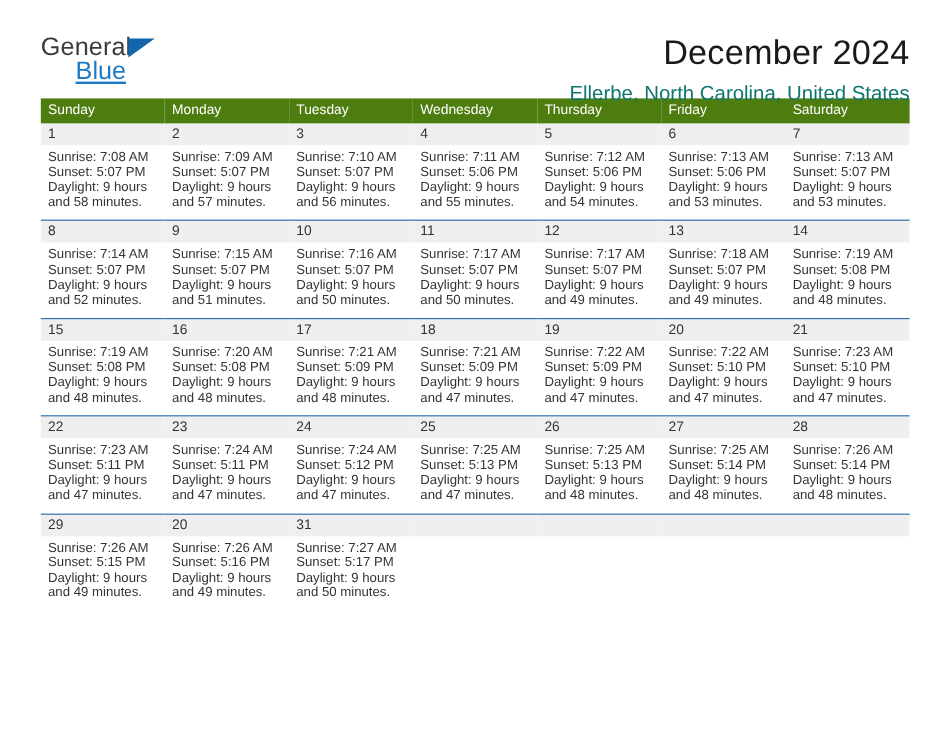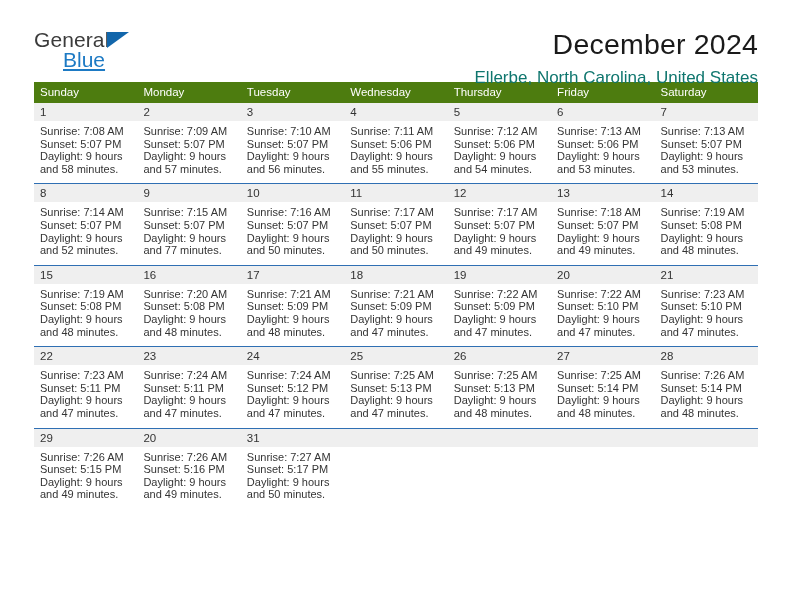--- a/index.html
+++ b/index.html
@@ -235,21 +235,21 @@
               <div>Daylight: 9 hours</div>
               <div>and 52 minutes.</div>
             </div>
           </td>
           <td>
             <div class="daynum">9</div>
             <div class="dayinfo">
               <div>Sunrise: 7:15 AM</div>
               <div>Sunset: 5:07 PM</div>
               <div>Daylight: 9 hours</div>
-              <div>and 77 minutes.</div>
+              <div>and 51 minutes.</div>
             </div>
           </td>
           <td>
             <div class="daynum">10</div>
             <div class="dayinfo">
               <div>Sunrise: 7:16 AM</div>
               <div>Sunset: 5:07 PM</div>
               <div>Daylight: 9 hours</div>
               <div>and 50 minutes.</div>
             </div>

